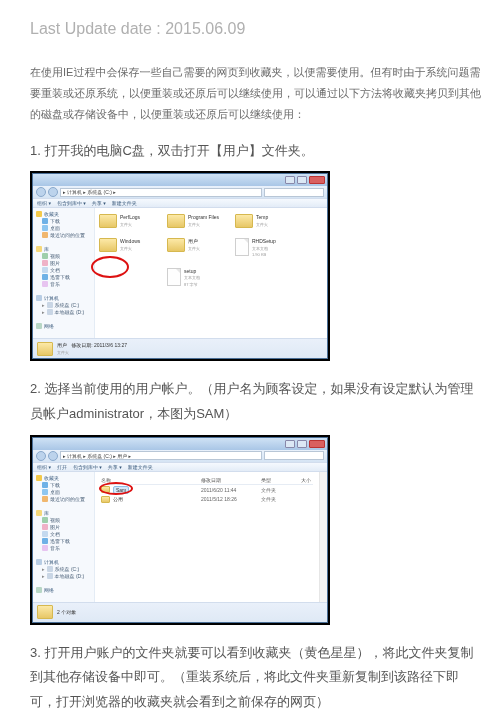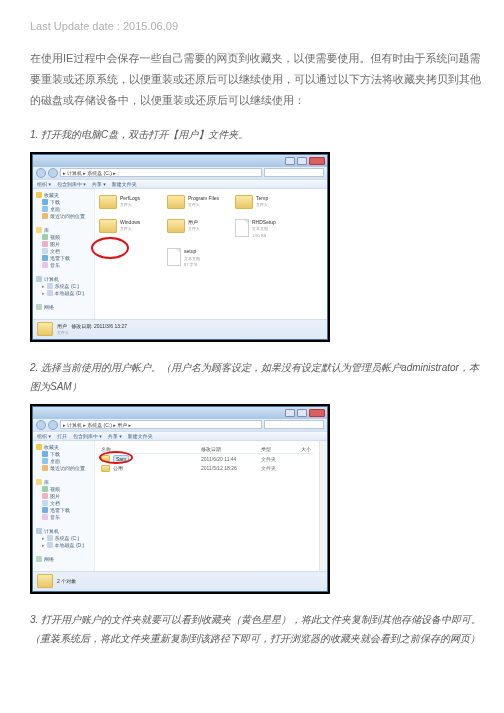--- a/index.html
+++ b/index.html
@@ -4,23 +4,23 @@
 <style>
   * { box-sizing: border-box; margin: 0; padding: 0; }
   body {
     width: 504px;
     background: #fff;
     font-family: "Microsoft YaHei", SimSun, Arial, sans-serif;
     font-size: 11px;
     color: #545454;
     padding: 20px 20px 10px 30px;
   }
-  .update-date { color: #b0b0b0; font-size: 11px; margin-bottom: 16px; }
+  .update-date { color: #b0b0b0; font-size: 16px; margin-bottom: 24px; }
   .para { color: #6a6a6a; font-size: 11px; line-height: 1.9; margin-bottom: 14px; }
-  .step { color: #555; font-size: 10px; line-height: 1.9; margin: 10px 0 8px; font-style: italic; }
+  .step { color: #555; font-size: 13px; line-height: 1.9; margin: 10px 0 8px; }
 
   
   .shot-wrap { border: 2px solid #000; background: #000; padding: 0; width: 300px; margin-bottom: 16px; }
   .explorer {
     width: 296px; background: #fff;
     font-size: 6px; color: #3b3b3b;
     border: 1px solid #4a6f97;
   }
   .titlebar {
     height: 12px;

